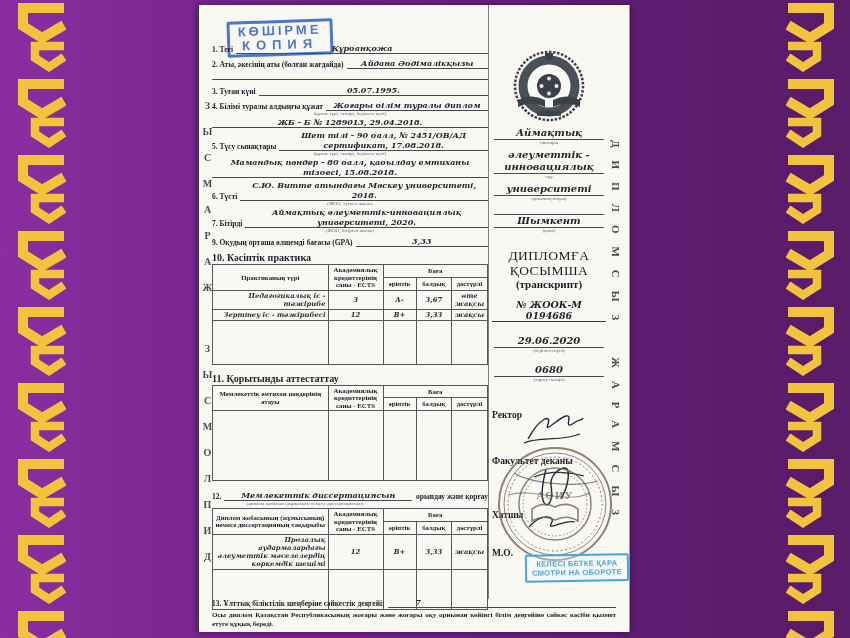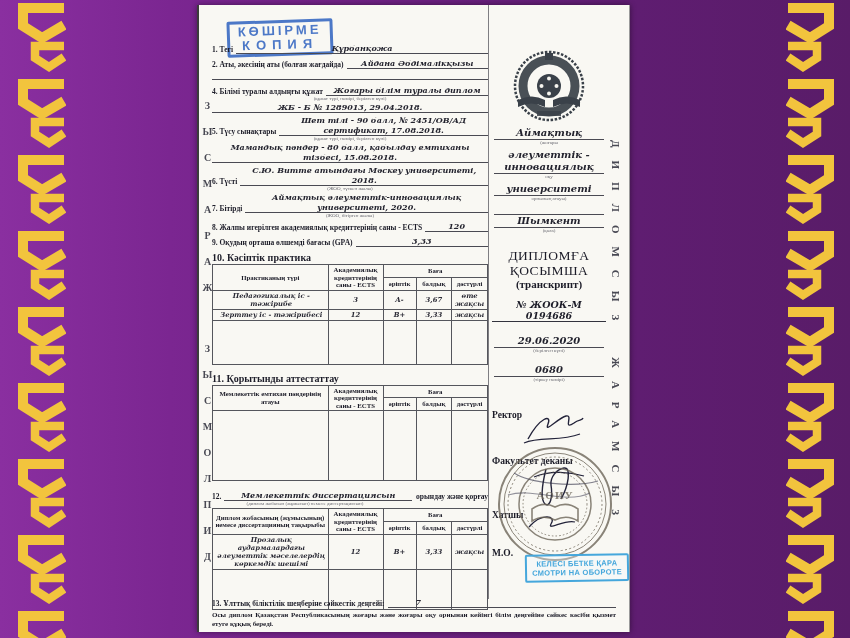--- a/index.html
+++ b/index.html
@@ -49,21 +49,21 @@
   .fullline{border-bottom:1px solid #4a4a52;text-align:center;line-height:10px;margin-bottom:2px;}
   .tiny{font-size:5px;line-height:5px;color:#6a6a72;text-align:center;margin-bottom:1px;font-weight:normal;}
   .blankline{border-bottom:1px solid #4a4a52;height:8px;margin-bottom:3px;}
   .sect-title{font-size:10px;font-weight:bold;margin:6px 0 2px 0;line-height:9px;}
 
   table.grid{width:100%;border-collapse:collapse;table-layout:fixed;}
   .grid th,.grid td{border:1px solid #55565c;padding:1px 2px;vertical-align:middle;text-align:center;}
   .grid th{font-size:6.8px;line-height:7.5px;font-weight:bold;}
   .grid td{font-size:6.8px;line-height:8px;}
   .grid td.val{font-family:"DejaVu Serif",serif;font-style:italic;font-weight:bold;font-size:6.8px;color:#2a2a35;}
-  .grid td.lft{text-align:center;padding-left:4px;}
+  .grid td.lft{text-align:right;padding-left:4px;}
   .c-type{width:42%;} .c-ects{width:20%;} .c-g1{width:12%;} .c-g2{width:13%;} .c-g3{width:13%;}
   .rowpad{height:44px;} .rowpad-tall{height:70px;} .rowpad-mid{height:40px;}
 
   
   .line12{display:flex;align-items:flex-end;margin-top:8px;min-height:12px;}
   .line12 .suffix{font-size:7.5px;font-weight:bold;white-space:nowrap;padding-left:4px;line-height:9px;}
 
   
   .divider{position:absolute;left:289px;top:0;width:1px;height:594px;background:#55565c;opacity:.75;}
   .right-col{position:absolute;left:293px;top:38px;width:114px;text-align:center;}
@@ -130,20 +130,24 @@
       <span class="fline hand">Құрбанқожа</span>
     </div>
 
     <div class="frow">
       <span class="flabel">2. Аты, әкесінің аты (болған жағдайда)</span>
       <span class="fline hand">Айдана Әбдімалікқызы</span>
     </div>
 
     <div class="blankline"></div>
 
+    <div class="frow">
+      <span class="flabel">3. Туған күні</span>
+      <span class="fline hand">05.07.1995.</span>
+    </div>
 
     <div>
       <div class="frow" style="margin-bottom:0">
         <span class="flabel">4. Білімі туралы алдыңғы құжат</span>
         <span class="fline hand">Жоғары білім туралы диплом</span>
       </div>
       <div class="tiny">(құжат түрі, нөмірі, берілген күні)</div>
       <div class="fullline hand">ЖБ - Б № 1289013, 29.04.2018.</div>
     </div>
 
@@ -165,24 +169,20 @@
     </div>
 
     <div>
       <div class="frow" style="margin-bottom:0">
         <span class="flabel">7. Бітірді</span>
         <span class="fline hand">Аймақтық әлеуметтік-инновациялық университеті, 2020.</span>
       </div>
       <div class="tiny">(ЖОО, бітірген жылы)</div>
     </div>
 
-    <div class="frow">
-      <span class="flabel">8. Жалпы игерілген академиялық кредиттерінің саны - ECTS</span>
-      <span class="fline hand">120</span>
-    </div>
 
     <div class="frow">
       <span class="flabel">9. Оқудың орташа өлшемді бағасы (GPA)</span>
       <span class="fline hand">3,33</span>
     </div>
 
     <div class="sect-title">10. Кәсіптік практика</div>
     <table class="grid">
       <colgroup>
           <col class="c-type">

